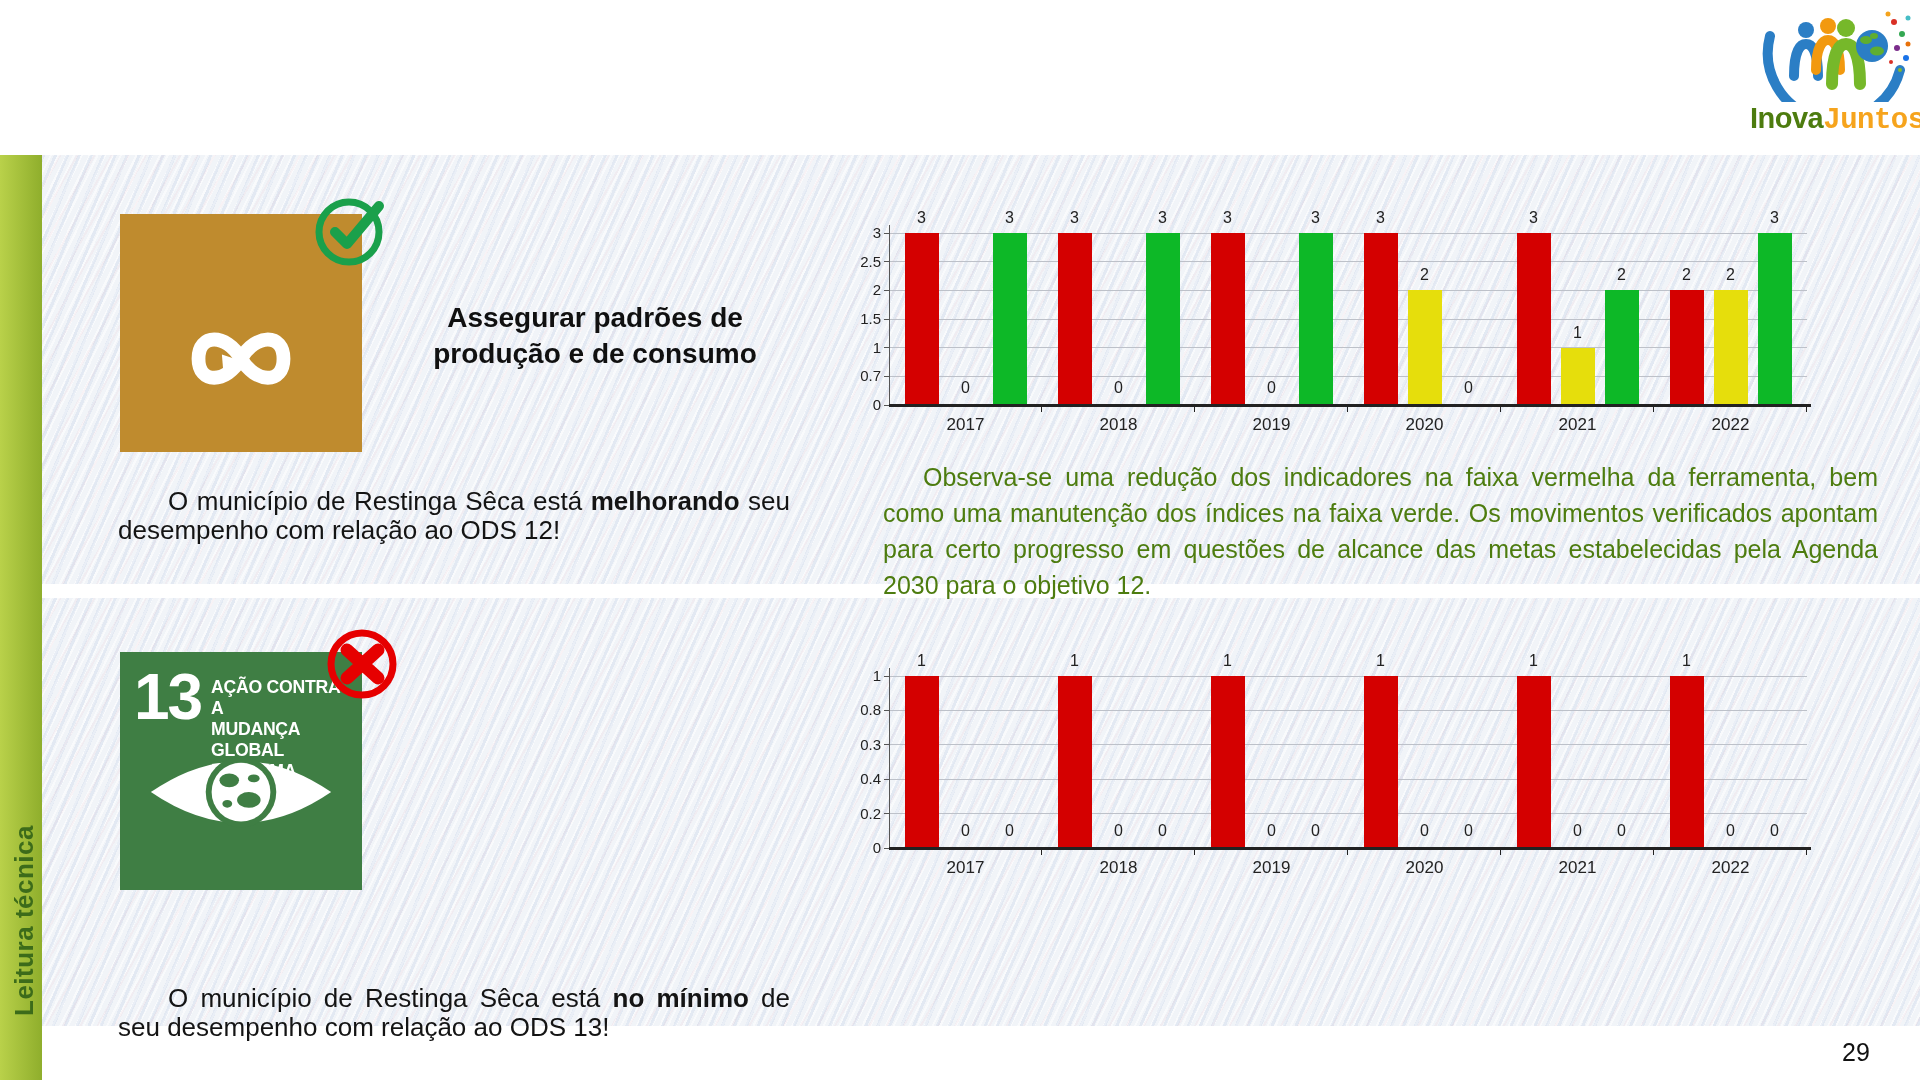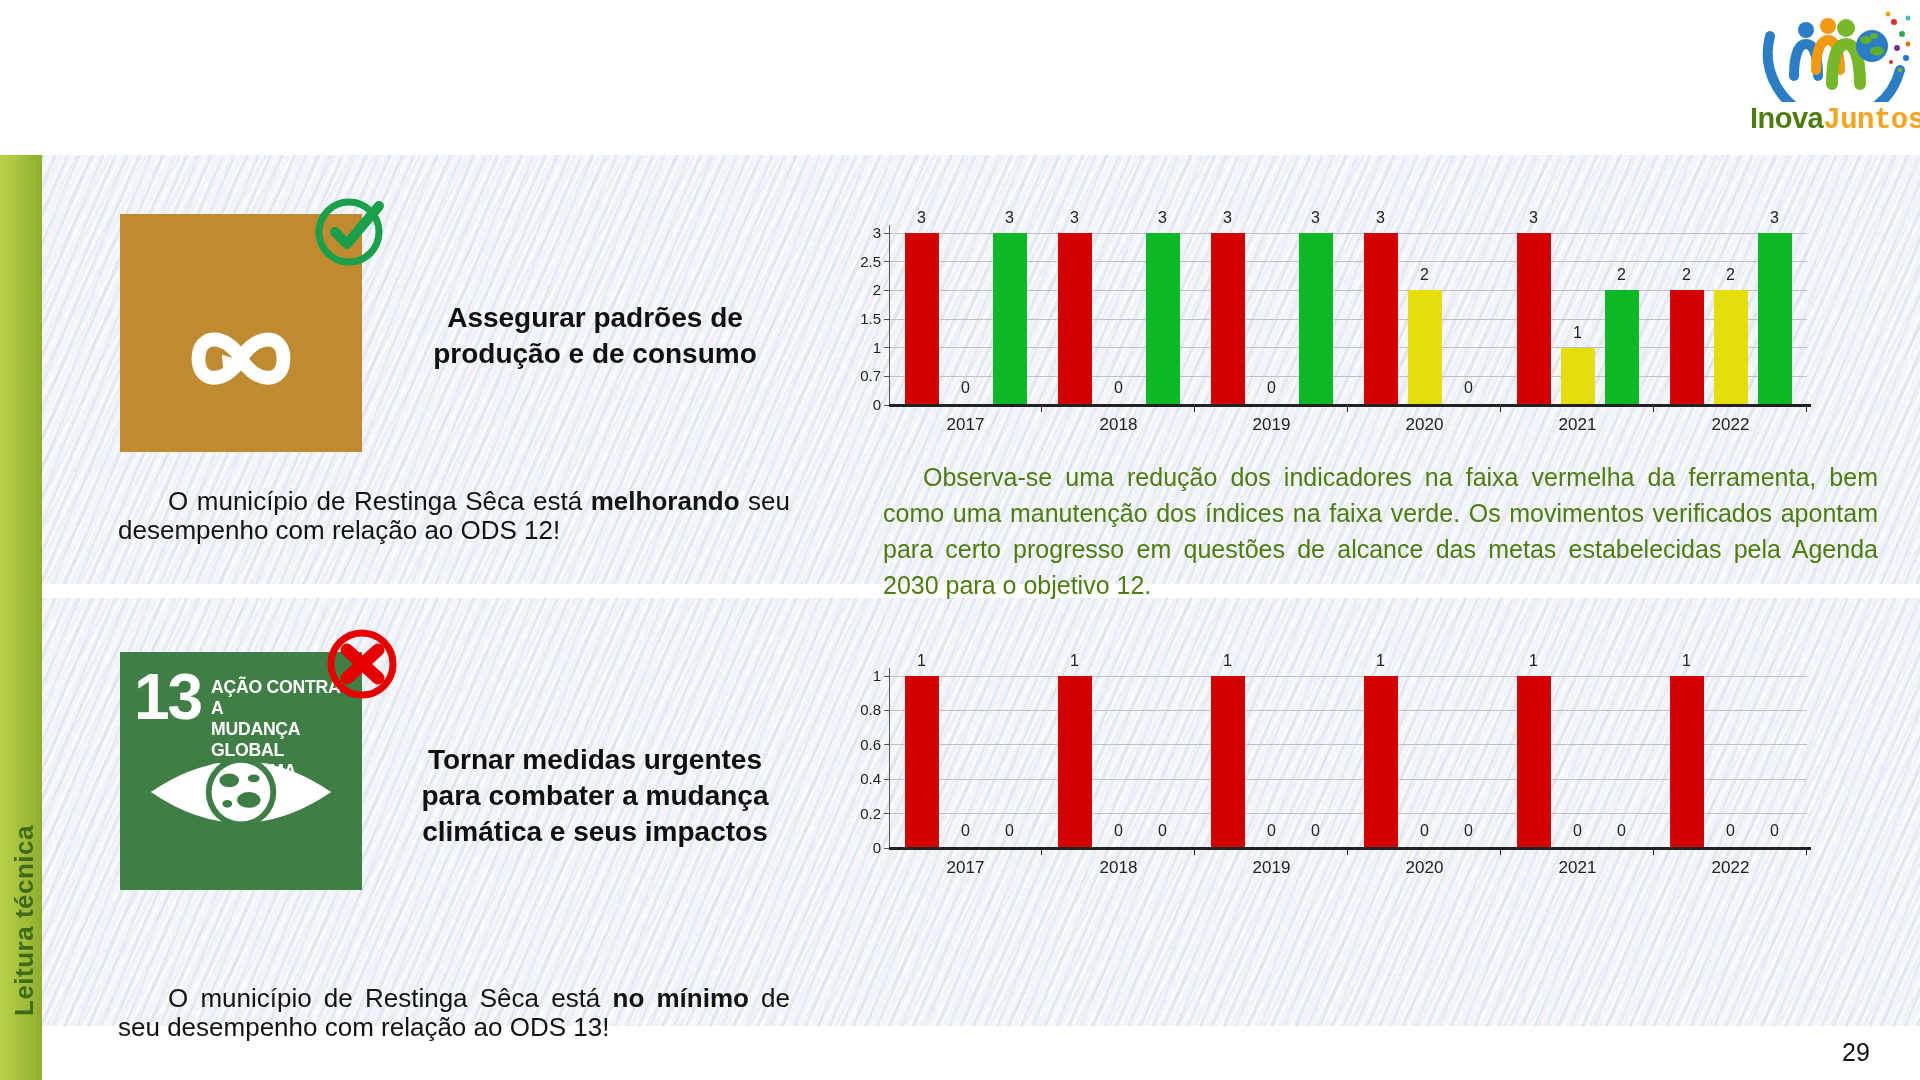--- a/index.html
+++ b/index.html
@@ -221,39 +221,34 @@
       <ellipse cx="108" cy="53" rx="12" ry="8" fill="#3f7e44"></ellipse>
       <ellipse cx="113" cy="31" rx="6" ry="4" fill="#3f7e44"></ellipse>
       <ellipse cx="86" cy="57" rx="5" ry="4" fill="#3f7e44"></ellipse>
     </svg>
   </div>
   <svg class="status status-cross" viewBox="0 0 84 84">
     <circle cx="42" cy="42" r="31" stroke="#e60000" stroke-width="7" fill="none"></circle>
     <path d="M27 28 L58 56 M58 28 L27 56" stroke="#e60000" stroke-width="13" fill="none" stroke-linecap="round"></path>
   </svg>
 
-  <div class="headline headline13">
-    <span>Tornar medidas urgentes</span>
-    <span>para combater a mudança</span>
-    <span>climática e seus impactos</span>
-  </div>
 
   <div class="note note13"><span>O município de Restinga Sêca está </span><b>no mínimo</b><span> de seu desempenho com relação ao ODS 13!</span></div>
 
   <div class="chart chart2">
       <div class="ytick" style="left: -11px; top: 191px; width: 32px;">0</div>
       <div class="ydash" style="left: 24px; top: 199.5px;"></div>
       <div class="gridline" style="left: 29px; top: 165.1px; width: 918px;"></div>
       <div class="ytick" style="left: -11px; top: 156.6px; width: 32px;">0.2</div>
       <div class="ydash" style="left: 24px; top: 165.1px;"></div>
       <div class="gridline" style="left: 29px; top: 130.7px; width: 918px;"></div>
       <div class="ytick" style="left: -11px; top: 122.2px; width: 32px;">0.4</div>
       <div class="ydash" style="left: 24px; top: 130.7px;"></div>
       <div class="gridline" style="left: 29px; top: 96.3px; width: 918px;"></div>
-      <div class="ytick" style="left: -11px; top: 87.8px; width: 32px;">0.6</div>
+      <div class="ytick" style="left: -11px; top: 87.8px; width: 32px;">0.3</div>
       <div class="ydash" style="left: 24px; top: 96.3px;"></div>
       <div class="gridline" style="left: 29px; top: 61.9px; width: 918px;"></div>
       <div class="ytick" style="left: -11px; top: 53.4px; width: 32px;">0.8</div>
       <div class="ydash" style="left: 24px; top: 61.9px;"></div>
       <div class="gridline" style="left: 29px; top: 27.5px; width: 918px;"></div>
       <div class="ytick" style="left: -11px; top: 19px; width: 32px;">1</div>
       <div class="ydash" style="left: 24px; top: 27.5px;"></div>
       <div class="yaxis" style="left: 29px; top: 20px; height: 180px;"></div>
       <div class="xlabel" style="left: 29px; top: 210px; width: 153px;">2017</div>
       <div class="xtick" style="left: 181px; top: 200px;"></div>

